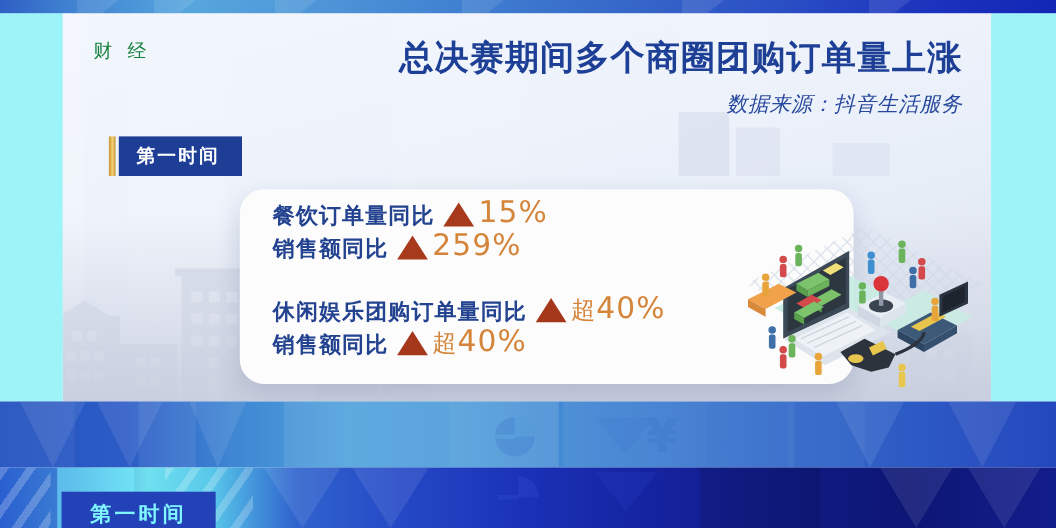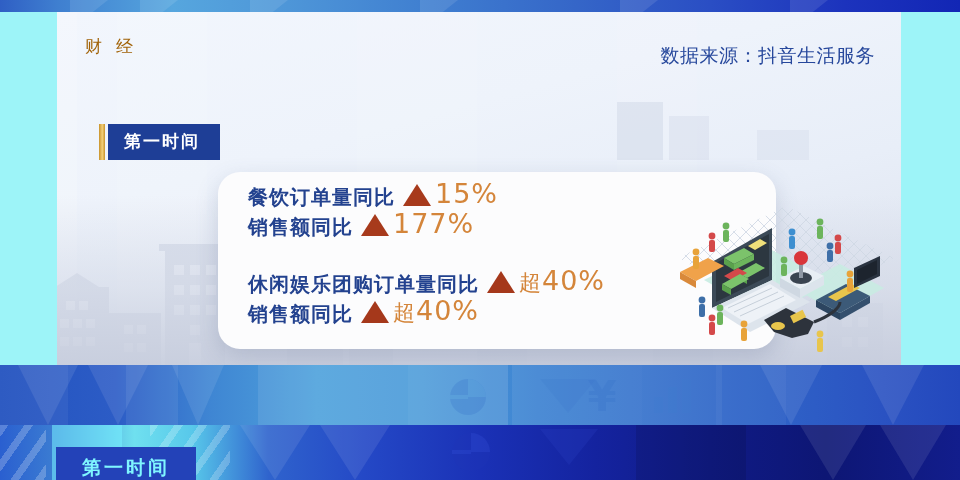--- a/index.html
+++ b/index.html
@@ -62,29 +62,29 @@
     font-size:29px; font-weight:bold; letter-spacing:-1px;
     color:#d7dbe4; -webkit-text-stroke:1px #c3c8d4;
     text-shadow:1px 1px 0 #fff;
     font-family:"DejaVu Sans",sans-serif;
   }
   .logo .two {
     display:inline-block; margin-left:2px; font-size:27px; font-weight:bold;
     color:#d2d7e1; text-shadow:1px 1px 0 #fff;
   }
   .logo .underline { position:absolute; left:2px; top:32px; width:104px; height:2px; background:#d9dde6; }
-  .logo .cn { margin-top:5px; font-size:17px; letter-spacing:14px; color:#a16207; text-align:center; }
+  .logo .cn { margin-top:5px; font-size:17px; letter-spacing:14px; color:#15803d; text-align:center; }
 
   
   .title-wrap { position:absolute; right:85px; top:34px; text-align:right; z-index:14; }
   .title {
     font-size:31px; font-weight:bold; color:#1d3f96; letter-spacing:1px; line-height:1.25;
     white-space:nowrap;
   }
-  .subtitle { margin-top:9px; font-size:19px; color:#27489c; letter-spacing:.5px; white-space:nowrap; }
+  .subtitle { margin-top:9px; font-size:19px; color:#27489c; letter-spacing:.5px; white-space:nowrap;font-style:italic; }
 
   
   .badge-row { position:absolute; left:99px; top:124px; display:flex; align-items:stretch; z-index:14; }
   .badge-bar { width:6px; background:linear-gradient(90deg,#c8922a,#f3d07a 55%,#c8922a); }
   .badge-gap { width:3px; }
   .badge-main {
     background:#1e3e96; color:#fff; font-size:17px; font-weight:bold;
     padding:6px 20px 7px 16px; letter-spacing:2px; white-space:nowrap;
   }
 
@@ -275,20 +275,21 @@
     <div style="position:absolute;left:560px;top:90px;width:46px;height:58px;background:rgba(205,212,228,.45);z-index:1"></div>
     <div style="position:absolute;left:612px;top:104px;width:40px;height:44px;background:rgba(205,212,228,.35);z-index:1"></div>
     <div style="position:absolute;left:700px;top:118px;width:52px;height:30px;background:rgba(205,212,228,.30);z-index:1"></div>
   </div>
 
   <div class="logo">
     <div class="cn">财经</div>
   </div>
 
   <div class="title-wrap">
+    <div class="title">总决赛期间多个商圈团购订单量上涨</div>
     <div class="subtitle">数据来源：抖音生活服务</div>
   </div>
 
   <div class="badge-row">
     <div class="badge-bar"></div>
     <div class="badge-gap"></div>
     <div class="badge-main">第一时间</div>
   </div>
 
   <div class="card">
@@ -296,21 +297,21 @@
 
       <div class="stat">
         <span class="label">餐饮订单量同比</span>
         <span class="tri"></span>
         <span class="val"><span class="cn-sup"></span><span>15%</span></span>
       </div>
 
       <div class="stat">
         <span class="label">销售额同比</span>
         <span class="tri"></span>
-        <span class="val"><span class="cn-sup"></span><span>177%</span></span>
+        <span class="val"><span class="cn-sup"></span><span>259%</span></span>
       </div>
 
       <div class="gap-row"></div>
 
       <div class="stat">
         <span class="label">休闲娱乐团购订单量同比</span>
         <span class="tri t-dark"></span>
         <span class="val"><span class="cn-sup">超</span><span>40%</span></span>
       </div>
 

